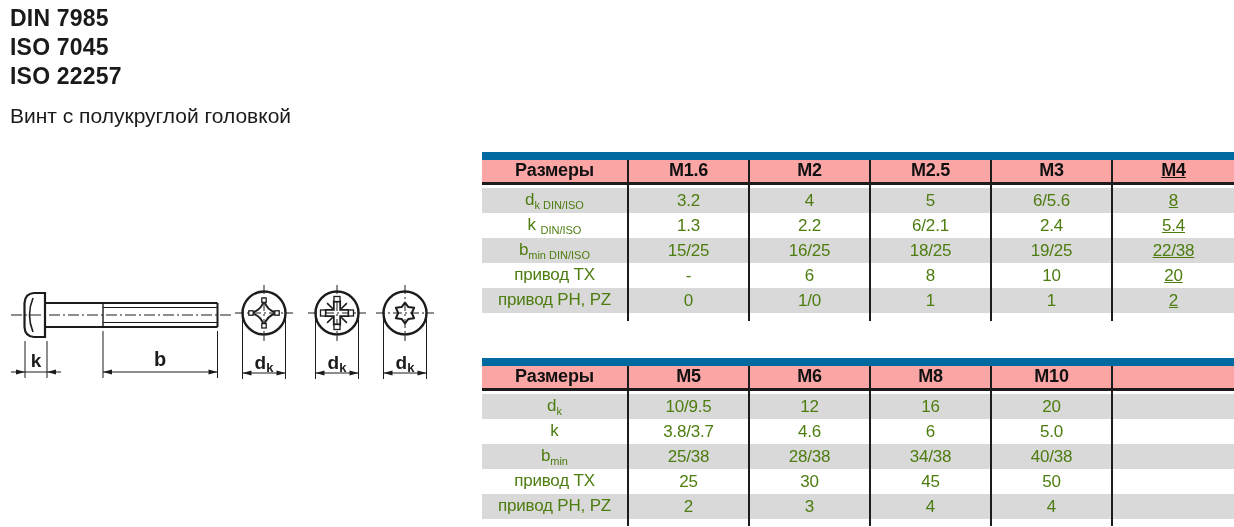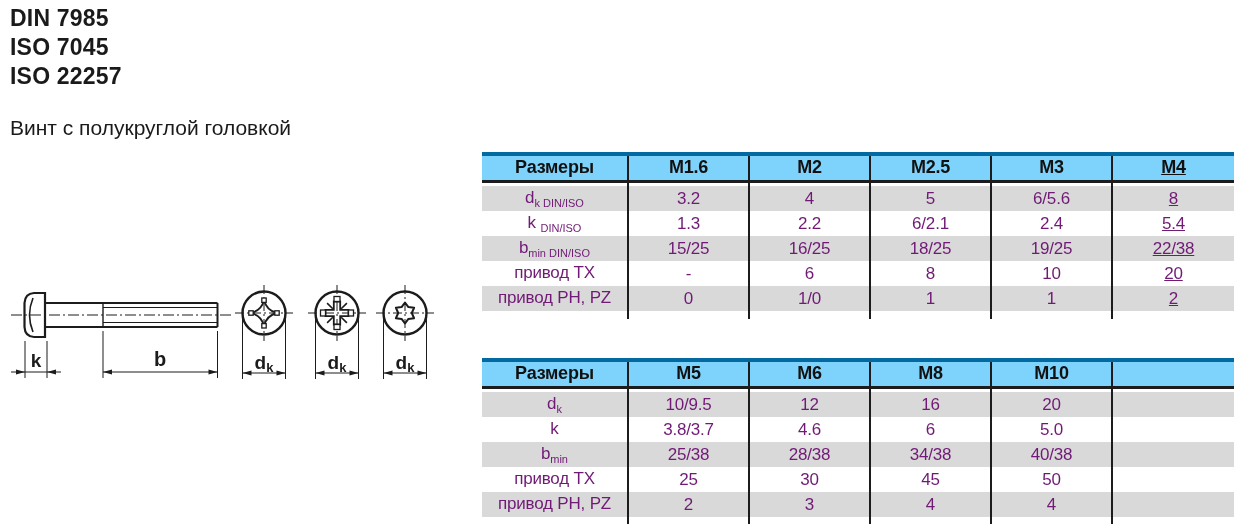--- a/index.html
+++ b/index.html
@@ -12,21 +12,21 @@
     overflow: hidden;
   }
 
   
   .standards {
     position: absolute; left: 10px; top: 4px;
     font-size: 23px; font-weight: bold; line-height: 29px;
     letter-spacing: 0.2px;
   }
   .subtitle {
-    position: absolute; left: 10px; top: 116px;
+    position: absolute; left: 10px; top: 104px;
     font-size: 21px; font-weight: normal; text-align: center;
   }
 
   
   .drawing { position: absolute; left: 0; top: 283px; }
   .drawing path, .drawing line, .drawing polyline, .drawing circle, .drawing rect, .drawing polygon {
     vector-effect: none;
   }
   .dimtext { font-family: "Liberation Sans", sans-serif; font-weight: bold; fill: #1c1c1c; }
 
@@ -44,30 +44,30 @@
 
   .dims th, .dims td {
     border-right: 2px solid #1c1c1c;
     text-align: center;
     vertical-align: middle;
     padding: 0;
   }
   .dims th:last-child, .dims td:last-child { border-right: none; text-decoration: underline; }
 
   .dims tr.hdr th {
-    background: #7dd3fc;
-    border-top: 4px solid #0369a1;
+    background: #fca5a5;
+    border-top: 8px solid #0369a1;
     border-bottom: 3px solid #1c1c1c;
     height: 27px;
     font-size: 18px;
     font-weight: bold;
     color: #111111;
   }
   .dims tr.gap td { height: 5px; background: #ffffff; }
-  .dims tr.r td { height: 25px; font-size: 17px; color: #701a75; }
+  .dims tr.r td { height: 25px; font-size: 17px; color: #4d7c0f; }
   .dims tr.r.odd td  { background: #d9d9d9; }
   .dims tr.r.even td { background: #ffffff; }
   .dims tr.ext td { height: 8px; background: #ffffff; }
   #t2 tr.ext td { height: 7px; }
 
   .dims td.lbl { font-size: 17px; }
   .dims td.lbl sub { font-size: 11px; letter-spacing: 0; }
 </style>
 </head>
 <body>

